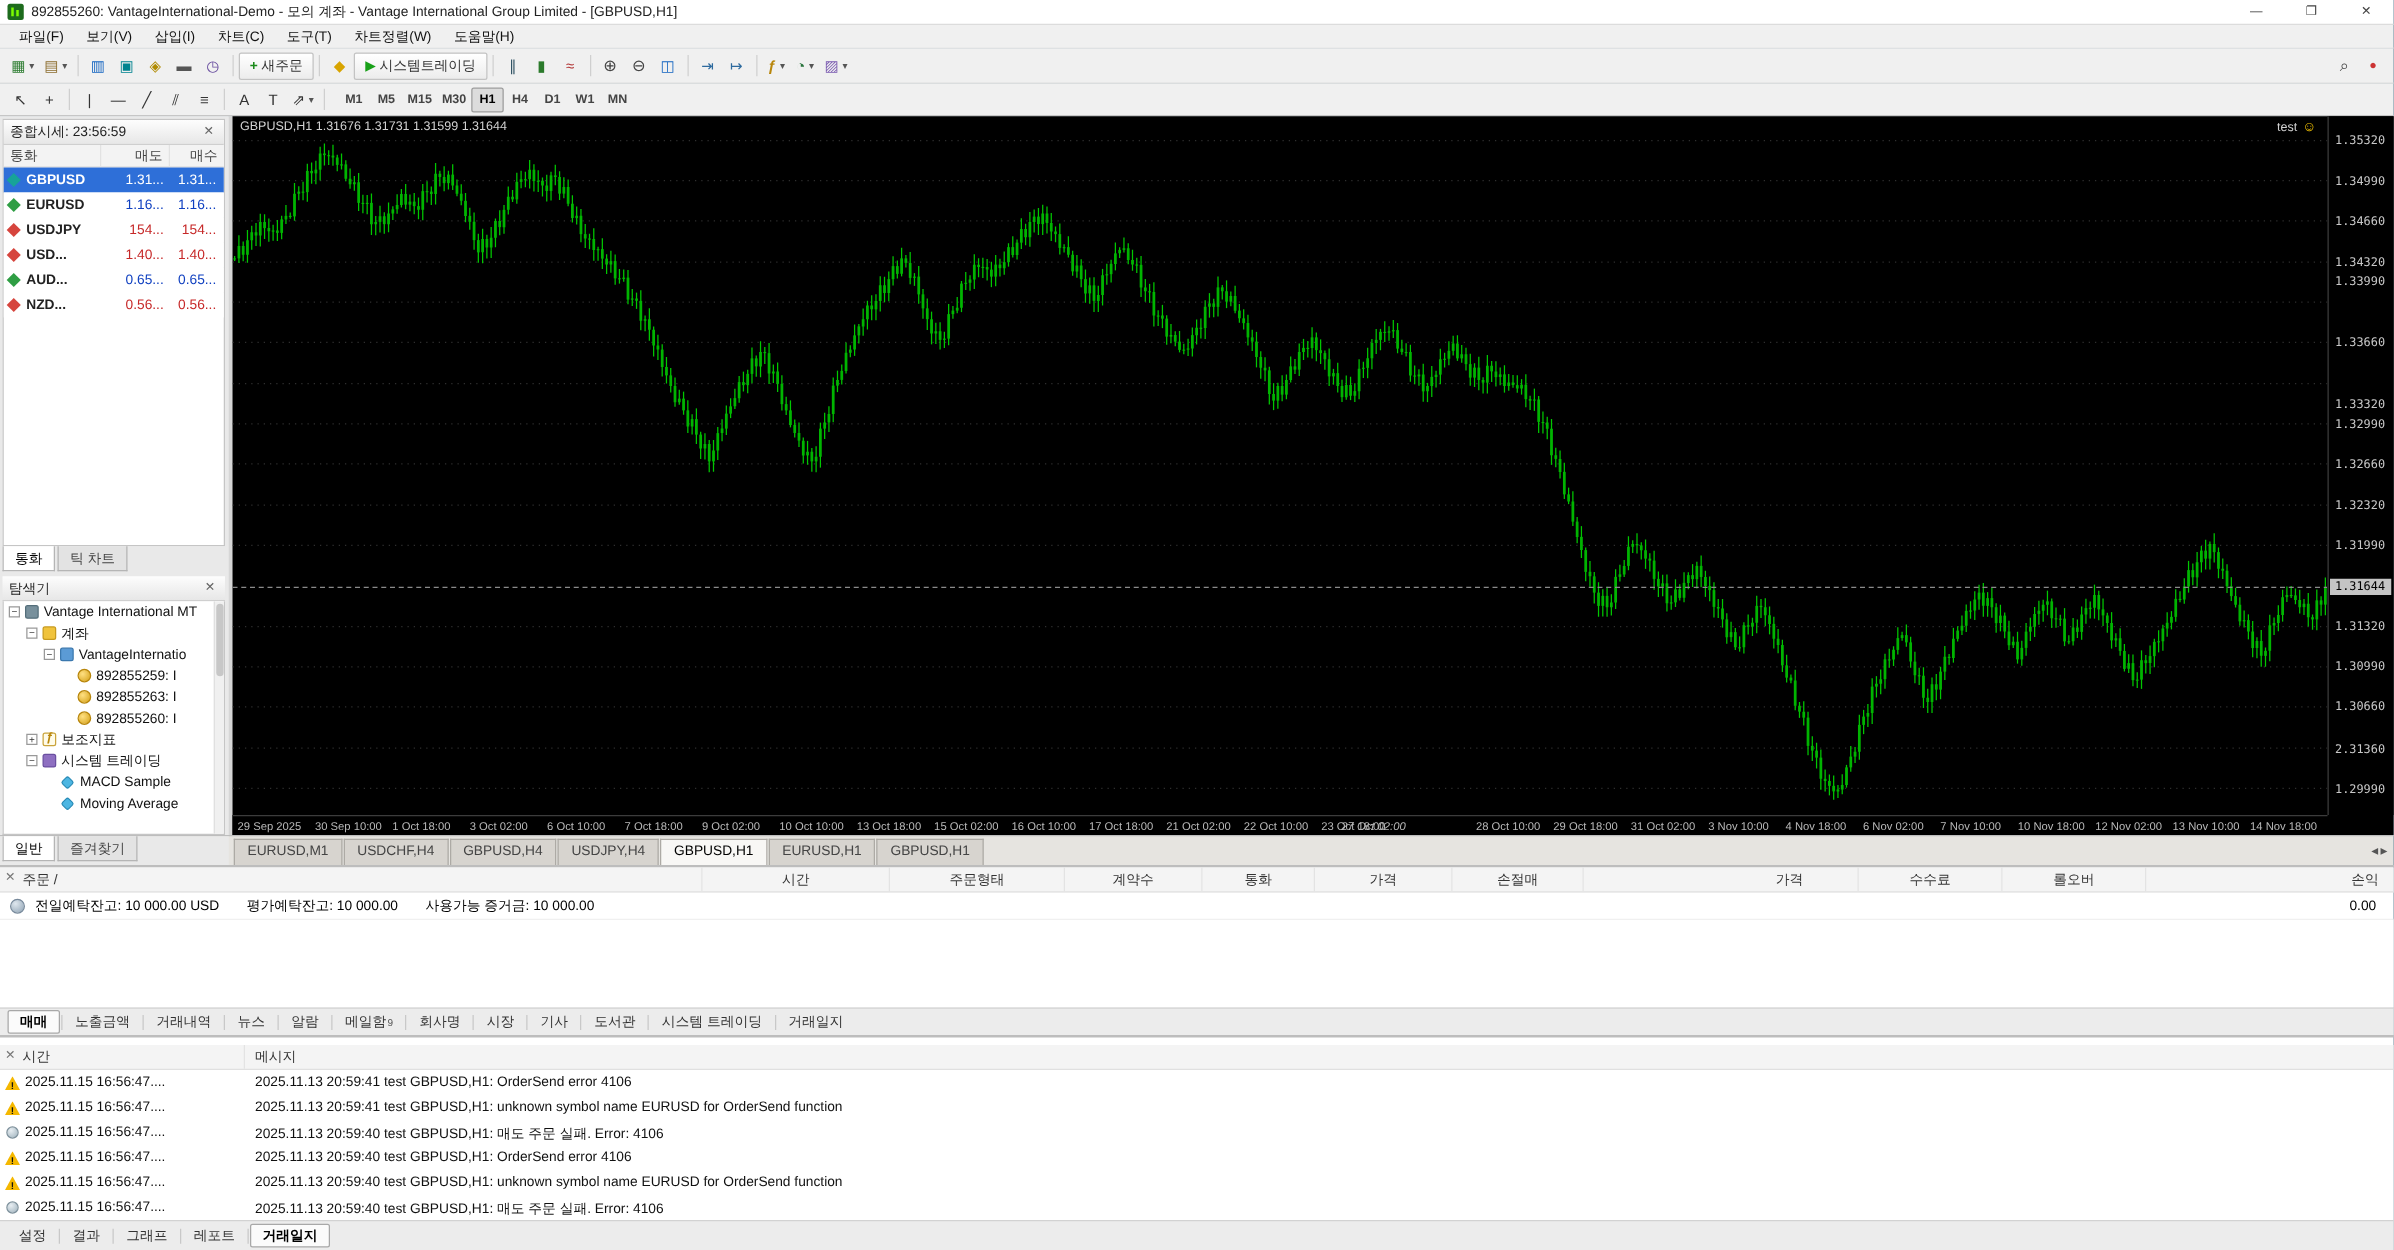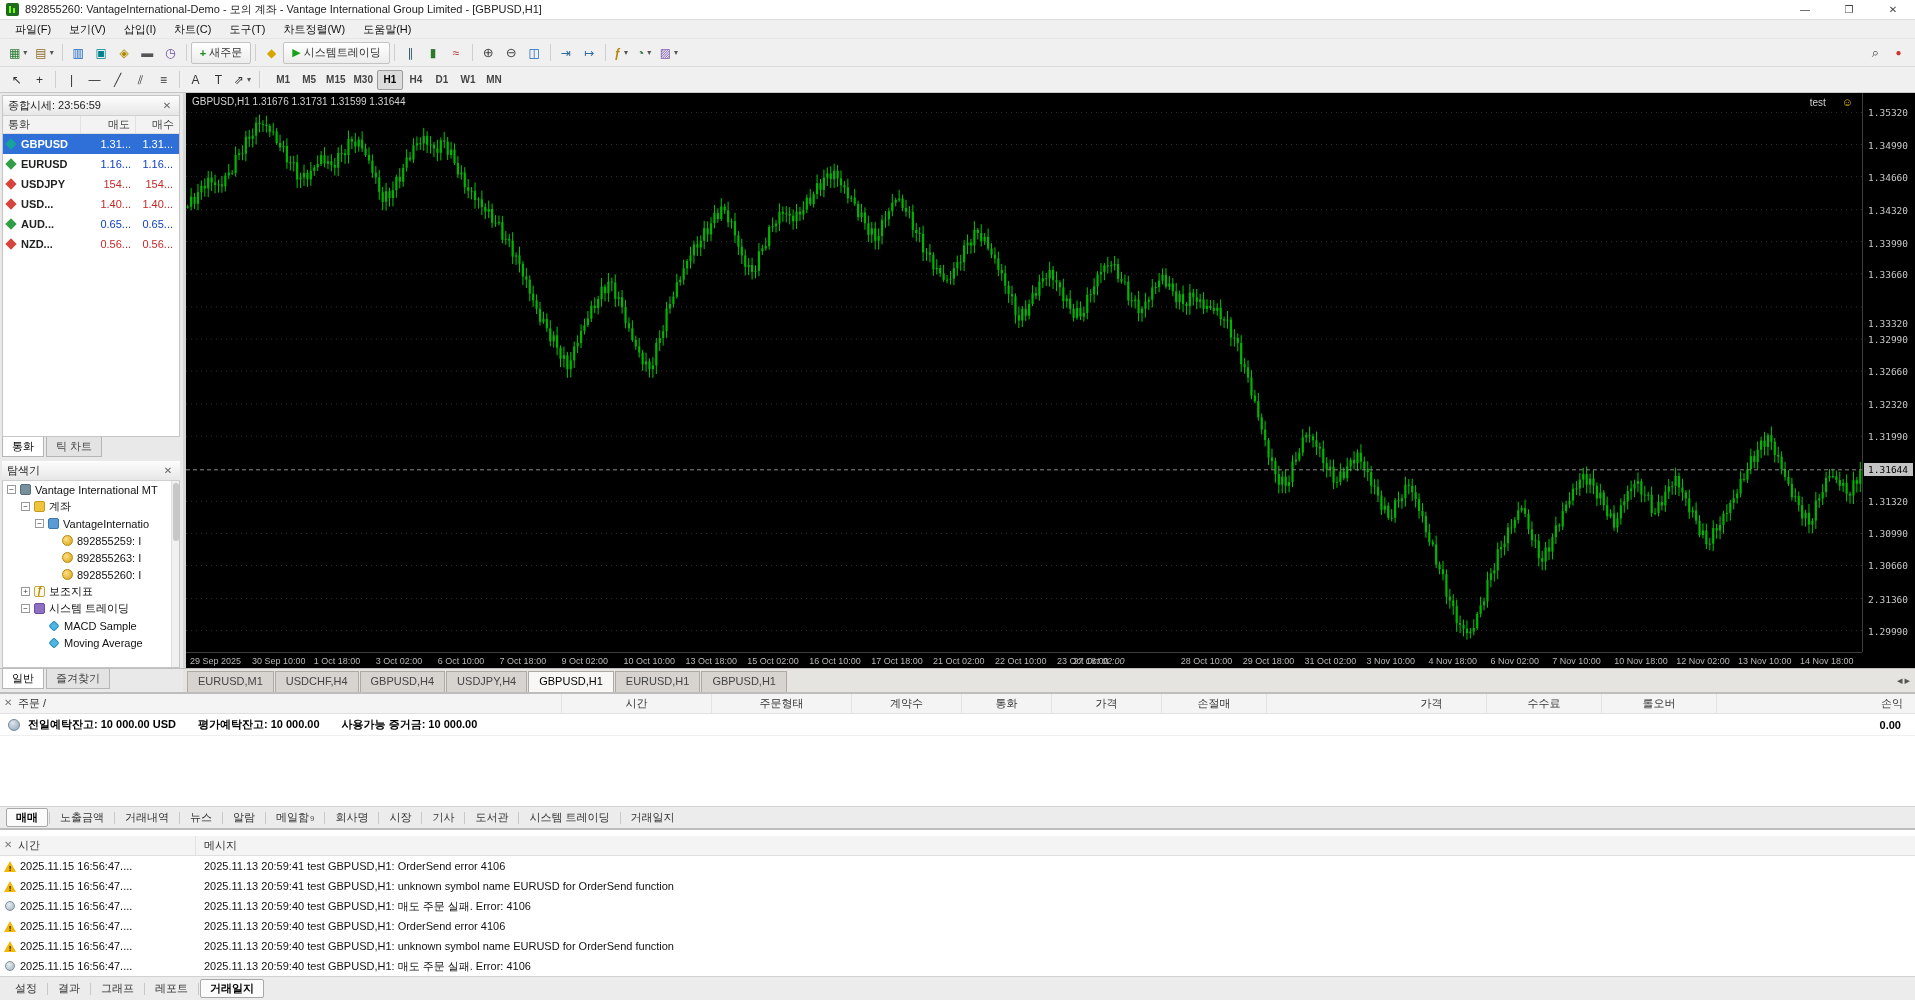--- a/index.html
+++ b/index.html
@@ -83,21 +83,21 @@
   .nav-scroll{position:absolute;right:0;top:0;bottom:0;width:8px;background:#f0f0f0;border-left:1px solid #e0e0e0;}
   .nav-thumb{position:absolute;top:2px;left:1px;width:6px;height:58px;background:#c7c7c7;border-radius:3px;}
 
   .splitter{position:absolute;left:183px;top:0;width:3px;height:100%;background:#d6d6d6;}
 
   
   .chartwrap{position:absolute;left:186px;right:0;top:0;bottom:0;background:#000;}
   .plot{position:absolute;left:0;top:0;right:53px;bottom:16px;}
   .plot svg{width:100%;height:100%;display:block;}
   .ohlc{position:absolute;left:6px;top:3px;color:#d2d2d2;font-size:10px;z-index:3;}
-  .ea-badge{position:absolute;right:62px;top:3px;color:#d2d2d2;font-size:10px;z-index:3;display:flex;gap:16px;align-items:center;}
+  .ea-badge{position:absolute;right:62px;top:3px;color:#d2d2d2;font-size:10px;z-index:3;display:flex;gap:4px;align-items:center;}
   .smiley{color:#f0c000;font-size:11px;}
   .price-axis{position:absolute;right:0;top:0;width:53px;bottom:16px;background:#000;border-left:1px solid #3c3c3c;}
   .ptick{position:absolute;left:5px;color:#c8c8c8;font-size:9.5px;font-family:"DejaVu Sans Mono",monospace;}
   .pcur{position:absolute;left:1px;right:2px;background:#c4c4c4;color:#000;font-size:9.5px;font-family:"DejaVu Sans Mono",monospace;padding:1px 0 1px 4px;z-index:2;}
   .time-axis{position:absolute;left:0;right:53px;bottom:0;height:16px;background:#000;border-top:1px solid #3c3c3c;overflow:hidden;}
   .ttick{position:absolute;top:3px;color:#b9b9b9;font-size:9px;white-space:nowrap;}
 
   
   .bottom-tab-row{position:absolute;top:668px;left:0;width:100%;height:24px;background:#e6e4e0;border-top:1px solid #bdbdbd;display:flex;}
   .nav-tabs{width:183px;display:flex;align-items:flex-start;padding:0 2px;background:#e9e9e9;flex:0 0 auto;}
@@ -106,21 +106,21 @@
   .ctab.active{background:#f8f7f5;color:#000;}
   .ctab-arrows{display:flex;align-items:center;gap:2px;padding:0 5px;color:#555;flex:0 0 auto;}
 
   
   .terminal{position:absolute;top:692px;left:0;width:100%;height:136px;background:#fff;border-top:2px solid #bdbdbd;}
   .t-colhead{display:flex;height:20px;background:#f4f4f4;border-bottom:1px solid #e0e0e0;position:relative;}
   .tcell{display:flex;align-items:center;justify-content:center;color:#333;border-right:1px solid #e3e3e3;white-space:nowrap;overflow:hidden;}
   .tcell.first{justify-content:flex-start;padding-left:18px;}
   .tcell.last{flex:1;justify-content:flex-end;padding-right:12px;border-right:none;}
   .panel-close-abs{position:absolute;left:4px;top:3px;color:#777;font-size:10px;z-index:2;}
-  .t-balance{display:flex;align-items:center;height:22px;padding-left:8px;font-weight:bold;color:#000;border-bottom:1px solid #f0f0f0;}
+  .t-balance{display:flex;align-items:center;height:22px;padding-left:8px;font-weight:normal;color:#000;border-bottom:1px solid #f0f0f0;}
   .bal-ico{width:12px;height:12px;border-radius:50%;background:radial-gradient(circle at 35% 30%,#dfe7ee,#8fa3b4);border:1px solid #76889a;margin-right:8px;flex:0 0 auto;}
   .bal-part{margin-right:22px;}
   .bal-right{margin-left:auto;padding-right:14px;}
   .t-body{height:70px;background:#fff;}
   .t-tabs{display:flex;align-items:center;height:22px;background:#ececec;border-top:1px solid #d2d2d2;padding-left:6px;}
   .ttab{display:flex;align-items:flex-start;padding:2px 9px;color:#333;}
   .ttab.active{background:#fbfbfb;border:1px solid #a8a8a8;border-radius:2px;font-weight:bold;color:#000;padding:1px 9px;}
   .vsep{width:1px;height:12px;background:#c8c8c8;margin:0 1px;align-self:center;}
   .badge{font-size:8px;color:#555;margin-left:1px;margin-top:4px;}
 
@@ -1441,21 +1441,21 @@
             <line x1="1674.29" x2="1674.29" y1="368.9" y2="399.1" stroke="#00c800" stroke-width="1"></line>
             <rect x="1673.19" y="377.2" width="2.2" height="13.5" fill="#00b400"></rect>
             <line x1="0" x2="1676" y1="376.8" y2="376.8" stroke="#8a8a8a" stroke-width="1" stroke-dasharray="4,3"></line>
           </svg>
       </div>
       <div class="price-axis" id="price-axis">
           <div class="ptick" style="top: 14.4435px; color: rgb(200, 200, 200);">1.35320</div>
           <div class="ptick" style="top: 46.5252px; color: rgb(200, 200, 200);">1.34990</div>
           <div class="ptick" style="top: 78.607px; color: rgb(200, 200, 200);">1.34660</div>
           <div class="ptick" style="top: 111.661px; color: rgb(200, 200, 200);">1.34320</div>
-          <div class="ptick" style="top: 145px; color: rgb(200, 200, 200);">1.33990</div>
+          <div class="ptick" style="top: 127px; color: rgb(200, 200, 200);">1.33990</div>
           <div class="ptick" style="top: 175.824px; color: rgb(200, 200, 200);">1.33660</div>
           <div class="ptick" style="top: 208.878px; color: rgb(200, 200, 200); margin-top: 16px;">1.33320</div>
           <div class="ptick" style="top: 240.96px; color: rgb(200, 200, 200);">1.32990</div>
           <div class="ptick" style="top: 273.042px; color: rgb(200, 200, 200);">1.32660</div>
           <div class="ptick" style="top: 306.096px; color: rgb(200, 200, 200);">1.32320</div>
           <div class="ptick" style="top: 338.177px; color: rgb(200, 200, 200);">1.31990</div>
           <div class="ptick" style="top: 403.313px; color: rgb(200, 200, 200);">1.31320</div>
           <div class="ptick" style="top: 435.395px; color: rgb(200, 200, 200);">1.30990</div>
           <div class="ptick" style="top: 467.477px; color: rgb(200, 200, 200);">1.30660</div>
           <div class="ptick" style="top: 500.53px; color: rgb(200, 200, 200);">2.31360</div>

